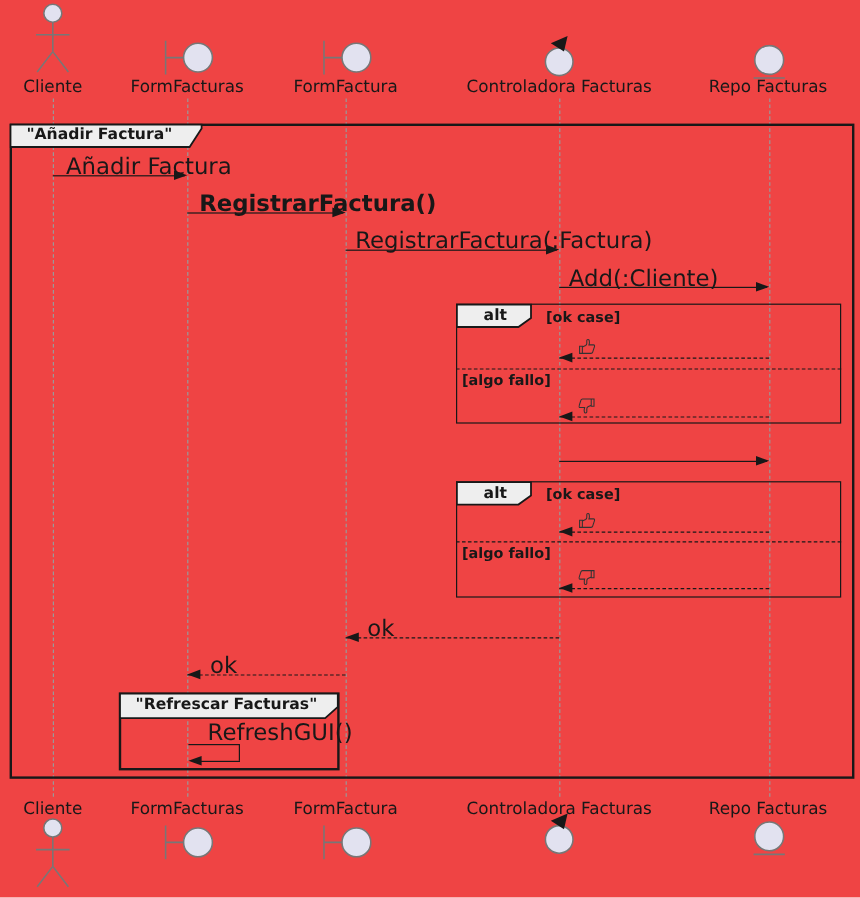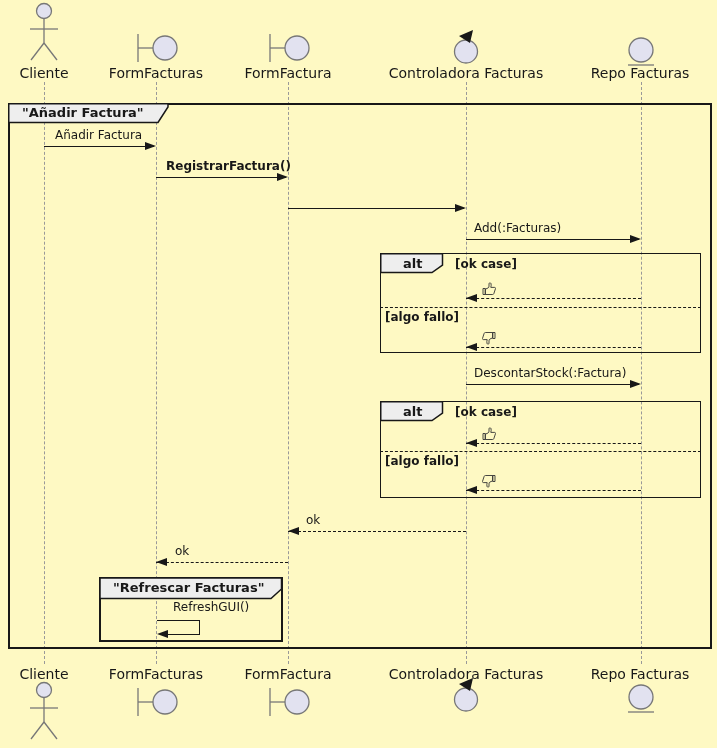--- a/index.html
+++ b/index.html
@@ -1,22 +1,22 @@
 <!DOCTYPE html>
 <html><head>
 <meta charset="utf-8">
 <style>
   html,body{margin:0;padding:0;background:#fff;}
-  #canvas{position:relative;width:717px;height:748px;background:#fef9c3;
+  #canvas{position:relative;width:717px;height:748px;background:#ef4444;
           font-family:"DejaVu Sans","Liberation Sans",sans-serif;color:#181818;overflow:hidden;}
   .abs{position:absolute;}
   .t{white-space:nowrap;}
   .lifeline{width:0;border-left:1px dashed #999;z-index:1;}
   .pname{font-size:14px;transform:translateX(-50%);z-index:2;}
-  .msg{font-size:12px;z-index:5;}
+  .msg{font-size:19px;z-index:5;}
   .line{height:0;border-top:1.4px solid #181818;z-index:4;}
   .dashline{height:0;border-top:1.4px dashed #181818;z-index:4;}
   .ah-r{width:0;height:0;border-top:4.5px solid transparent;border-bottom:4.5px solid transparent;
         border-left:11px solid #181818;z-index:5;}
   .ah-l{width:0;height:0;border-top:4.5px solid transparent;border-bottom:4.5px solid transparent;
         border-right:11px solid #181818;z-index:5;}
   .frame{border:2px solid #181818;box-sizing:border-box;background:transparent;z-index:3;}
   .tabtxt{font-weight:bold;font-size:13px;z-index:6;}
   .guard{font-weight:bold;font-size:12px;z-index:5;}
   .divider{height:0;border-top:1.3px dashed #181818;z-index:4;}
@@ -73,24 +73,25 @@
   <div class="abs tabtxt t" style="left:22px;top:105px;">"Añadir Factura"</div>
 
   <div class="abs msg t" style="left:55px;top:128px;">Añadir Factura</div>
   <div class="abs line" style="left:44px;top:146px;width:110px;"></div>
   <div class="abs ah-r" style="left:145px;top:141.5px;"></div>
 
   <div class="abs msg t" style="left:166px;top:159px;font-weight:bold;">RegistrarFactura()</div>
   <div class="abs line" style="left:156px;top:177px;width:130px;"></div>
   <div class="abs ah-r" style="left:277px;top:172.5px;"></div>
 
+  <div class="abs msg t" style="left:296px;top:190px;">RegistrarFactura(:Factura)</div>
   <div class="abs line" style="left:288px;top:208px;width:176px;"></div>
   <div class="abs ah-r" style="left:455px;top:203.5px;"></div>
 
-  <div class="abs msg t" style="left:474px;top:221px;">Add(:Facturas)</div>
+  <div class="abs msg t" style="left:474px;top:221px;">Add(:Cliente)</div>
   <div class="abs line" style="left:466px;top:239px;width:173px;"></div>
   <div class="abs ah-r" style="left:630px;top:234.5px;"></div>
 
   <div class="abs frame" style="left:380px;top:253px;width:321px;height:100px;border-width:1.8px;"></div>
   <svg class="abs" style="left:380px;top:253px;z-index:5;" width="64" height="21">
     <path d="M0.75,0.75 L62.5,0.75 L62.5,12 L52,19.5 L0.75,19.5 Z" fill="#EEEEEE" stroke="#181818" stroke-width="1.5"></path>
   </svg>
   <div class="abs tabtxt t" style="left:403px;top:256px;">alt</div>
   <div class="abs guard t" style="left:455px;top:257px;">[ok case]</div>
 
@@ -102,21 +103,20 @@
 
   <div class="abs divider" style="left:380px;top:307px;width:321px;"></div>
   <div class="abs guard t" style="left:385px;top:310px;">[algo fallo]</div>
 
   <svg class="abs" style="left:482px;top:331px;z-index:5;width:14px;height:14px;transform:rotate(180deg);" viewBox="0 0 14 14">
     <path d="M1,6.5 h2.3 v6 H1 Z M3.3,7.2 L6,6 C6.8,5.6 7,5 7,4.1 L7,1.7 C7,0.7 8.7,0.5 9,1.6 C9.3,2.8 9.2,4.2 8.8,5.4 L12.6,5.4 C13.5,5.4 13.7,6.2 13.4,6.9 L11.9,11.5 C11.7,12.2 11.2,12.5 10.5,12.5 L3.3,12.5 Z" fill="none" stroke="#333" stroke-width="0.9"></path>
   </svg>
   <div class="abs dashline" style="left:466px;top:347px;width:175px;"></div>
   <div class="abs ah-l" style="left:466px;top:342.5px;"></div>
 
-  <div class="abs msg t" style="left:474px;top:366px;">DescontarStock(:Factura)</div>
   <div class="abs line" style="left:466px;top:384px;width:173px;"></div>
   <div class="abs ah-r" style="left:630px;top:379.5px;"></div>
 
   <div class="abs frame" style="left:380px;top:401px;width:321px;height:97px;border-width:1.8px;"></div>
   <svg class="abs" style="left:380px;top:401px;z-index:5;" width="64" height="21">
     <path d="M0.75,0.75 L62.5,0.75 L62.5,12 L52,19.5 L0.75,19.5 Z" fill="#EEEEEE" stroke="#181818" stroke-width="1.5"></path>
   </svg>
   <div class="abs tabtxt t" style="left:403px;top:404px;">alt</div>
   <div class="abs guard t" style="left:455px;top:405px;">[ok case]</div>
 

